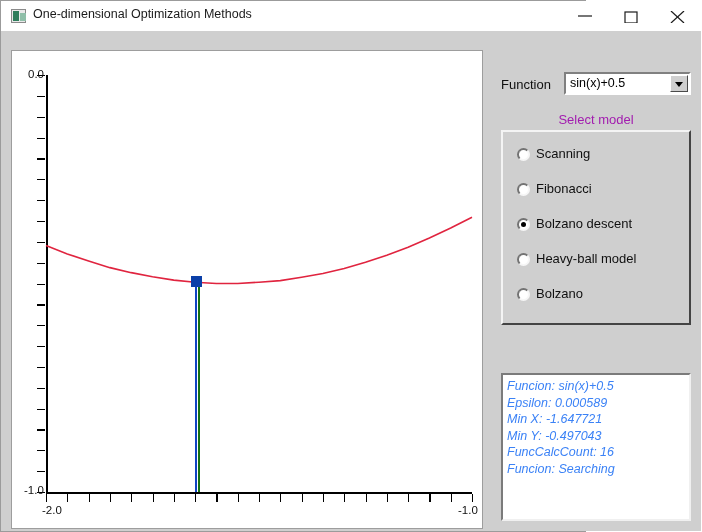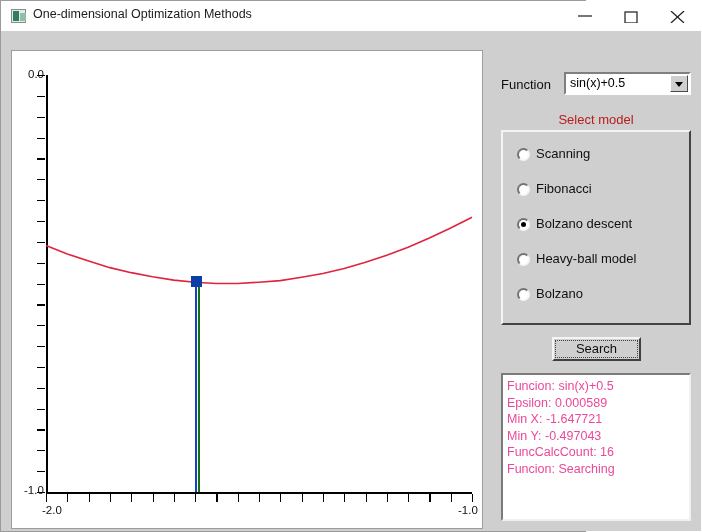--- a/index.html
+++ b/index.html
@@ -143,21 +143,21 @@
     border-left: 4px solid transparent;
     border-right: 4px solid transparent;
     border-top: 5px solid #000000;
   }
   .group-title {
     position: absolute;
     left: 500px; top: 81px;
     width: 190px;
     text-align: center;
     font-size: 13px;
-    color: #b91c1c;
+    color: #a21caf;
   }
   .groupbox {
     position: absolute;
     left: 500px; top: 99px;
     width: 190px; height: 195px;
     background: #cfcfcf;
     border: 2px solid;
     border-color: #f4f4f4 #444444 #444444 #f4f4f4;
     box-sizing: border-box;
   }
@@ -219,23 +219,24 @@
     left: 500px; top: 342px;
     width: 190px; height: 148px;
     background: #ffffff;
     border: 2px solid;
     border-color: #7b7b7b #f0f0f0 #f0f0f0 #7b7b7b;
     box-sizing: border-box;
     padding: 3px 0 0 4px;
   }
   .result-line {
     font-size: 12.5px;
-    color: #ec4899;
+    color: #3b82f6;
     line-height: 16.5px;
     white-space: nowrap;
+    font-style: italic;
   }
 </style>
 </head>
 <body>
 
 <div class="window">
 
   <div class="titlebar">
     <div class="title-icon">
       <i></i>
@@ -351,24 +352,20 @@
             <span class="radio"></span>
             <span class="radio-label">Heavy-ball model</span>
           </div>
           <div class="radio-row" style="top: 154px;">
             <span class="radio"></span>
             <span class="radio-label">Bolzano</span>
           </div>
         </div>
     </div>
 
-    <div class="search-btn">
-      <div class="inner"></div>
-      <div class="txt">Search</div>
-    </div>
 
     <div class="result-box">
       <div id="result-layer">
           <div class="result-line">Funcion: sin(x)+0.5</div>
           <div class="result-line">Epsilon: 0.000589</div>
           <div class="result-line">Min X: -1.647721</div>
           <div class="result-line">Min Y: -0.497043</div>
           <div class="result-line">FuncCalcCount: 16</div>
           <div class="result-line">Funcion: Searching</div>
         </div>

